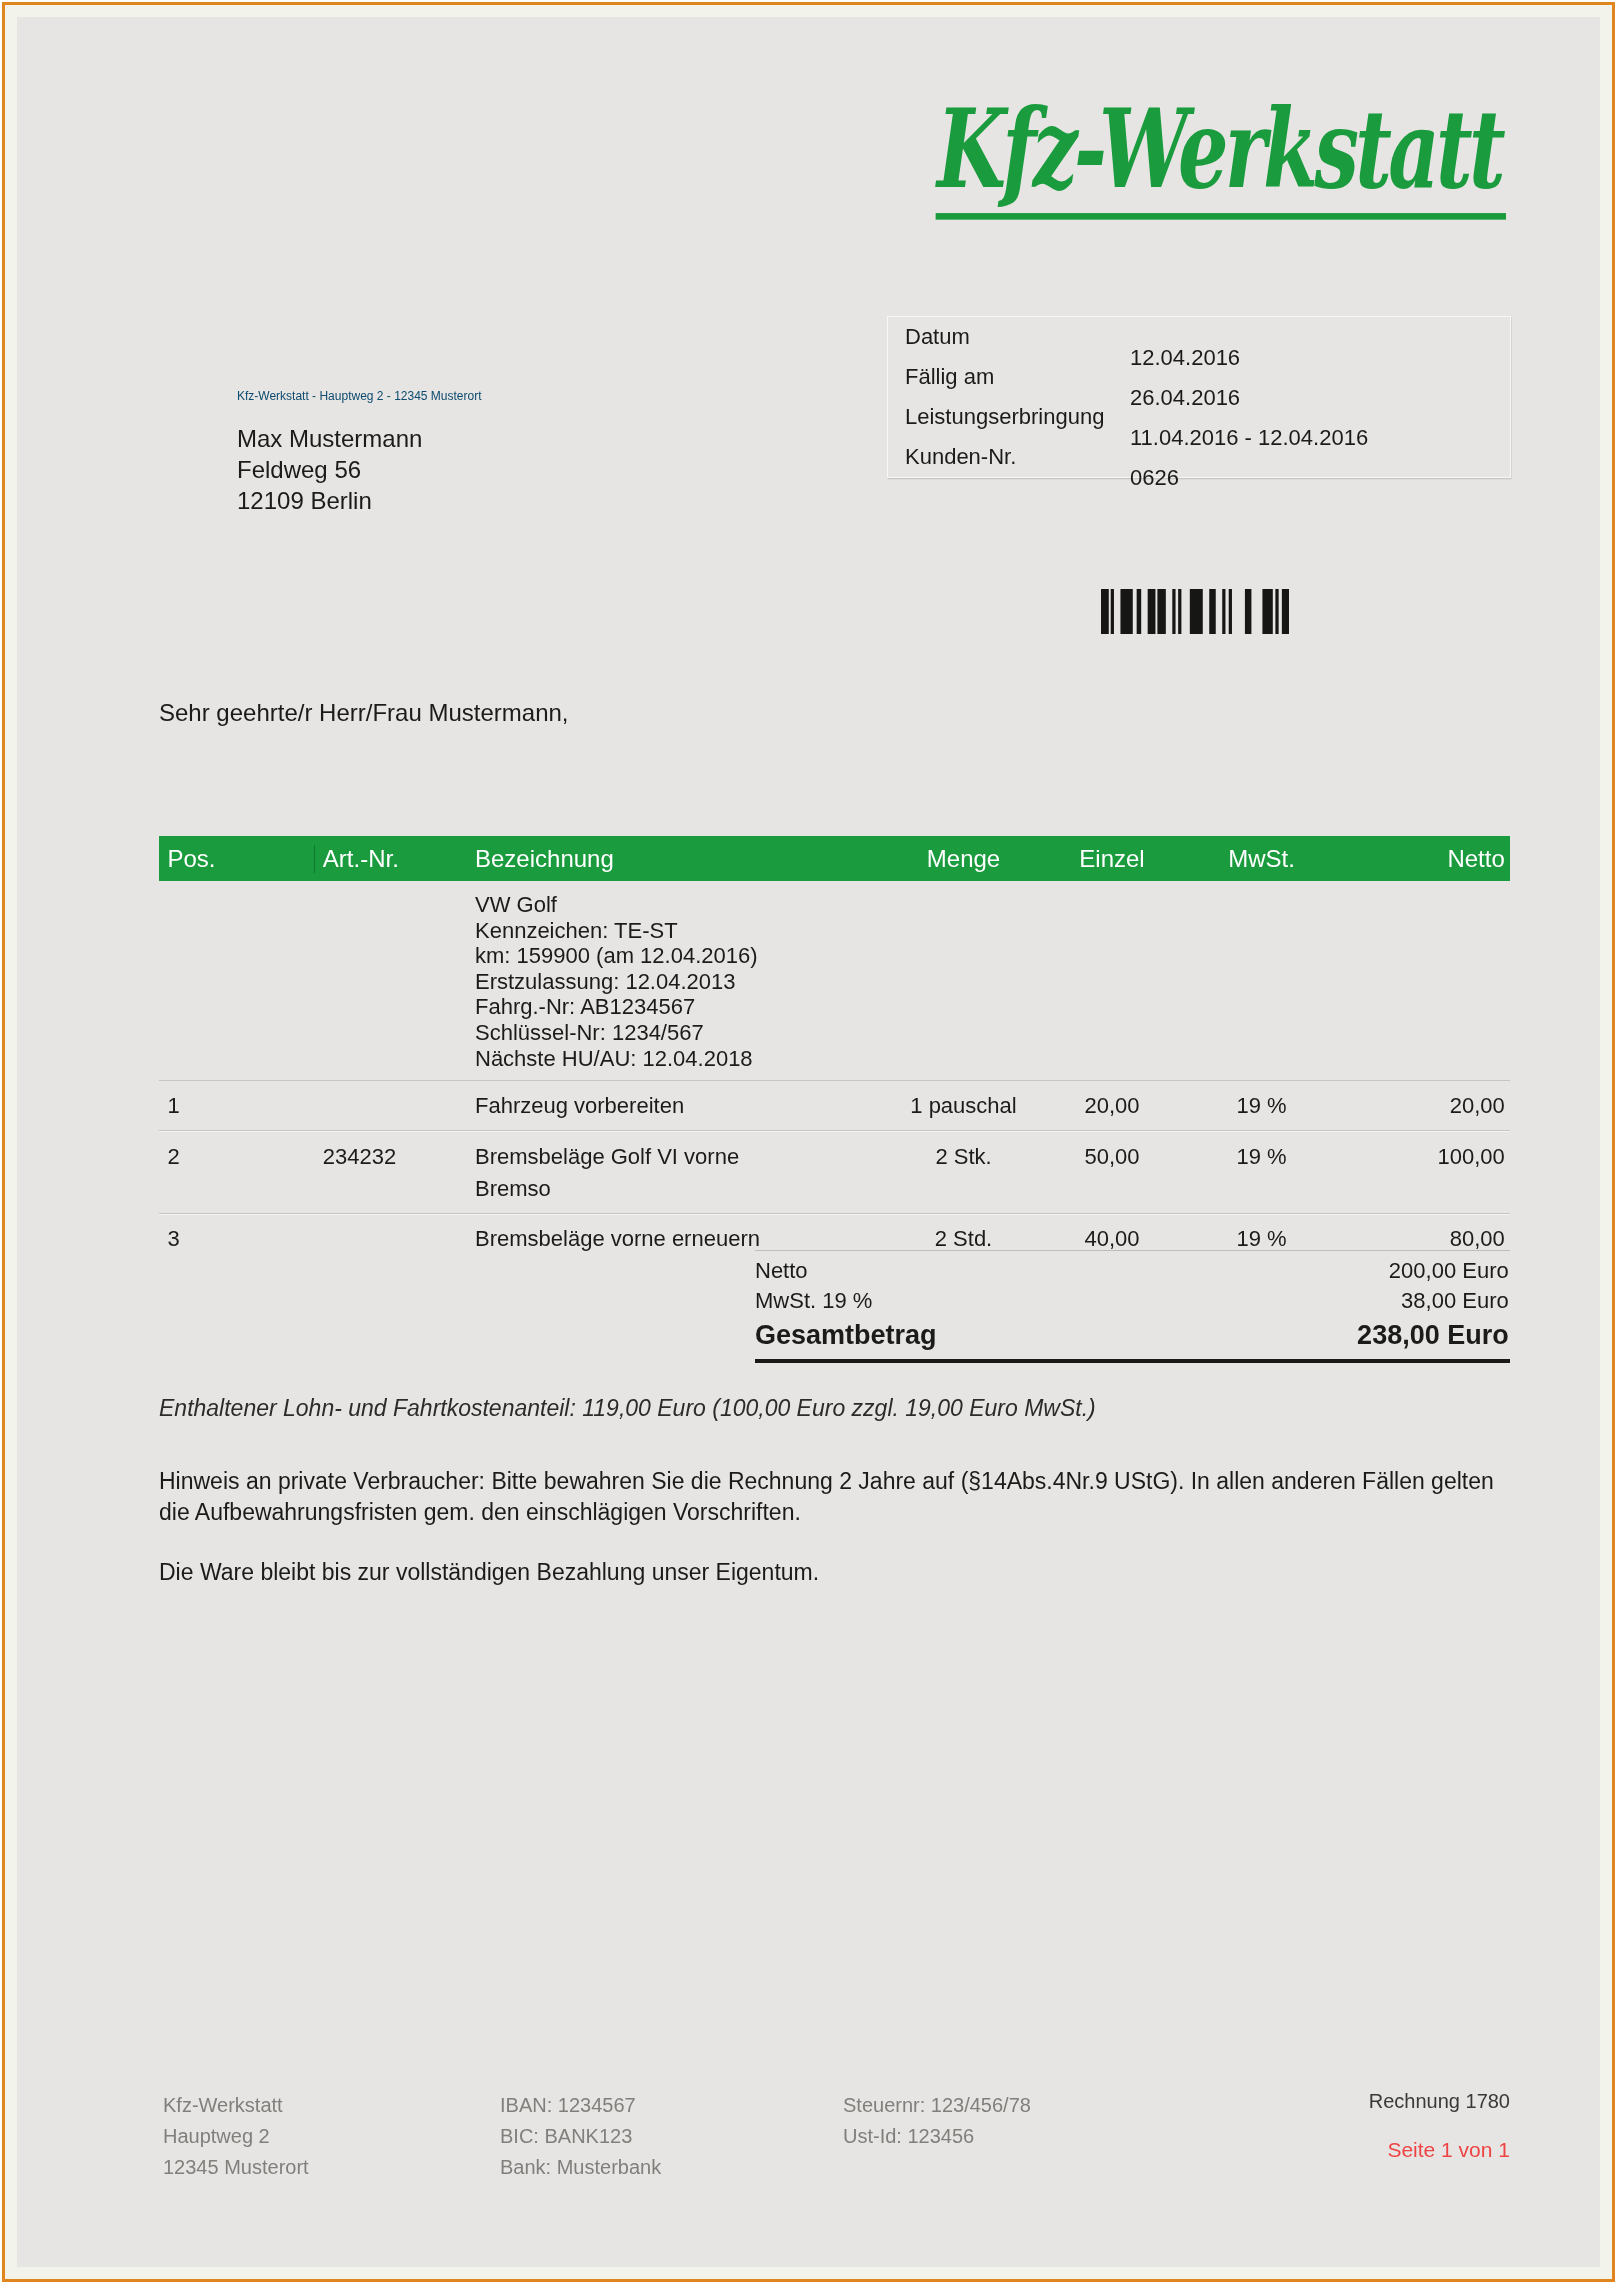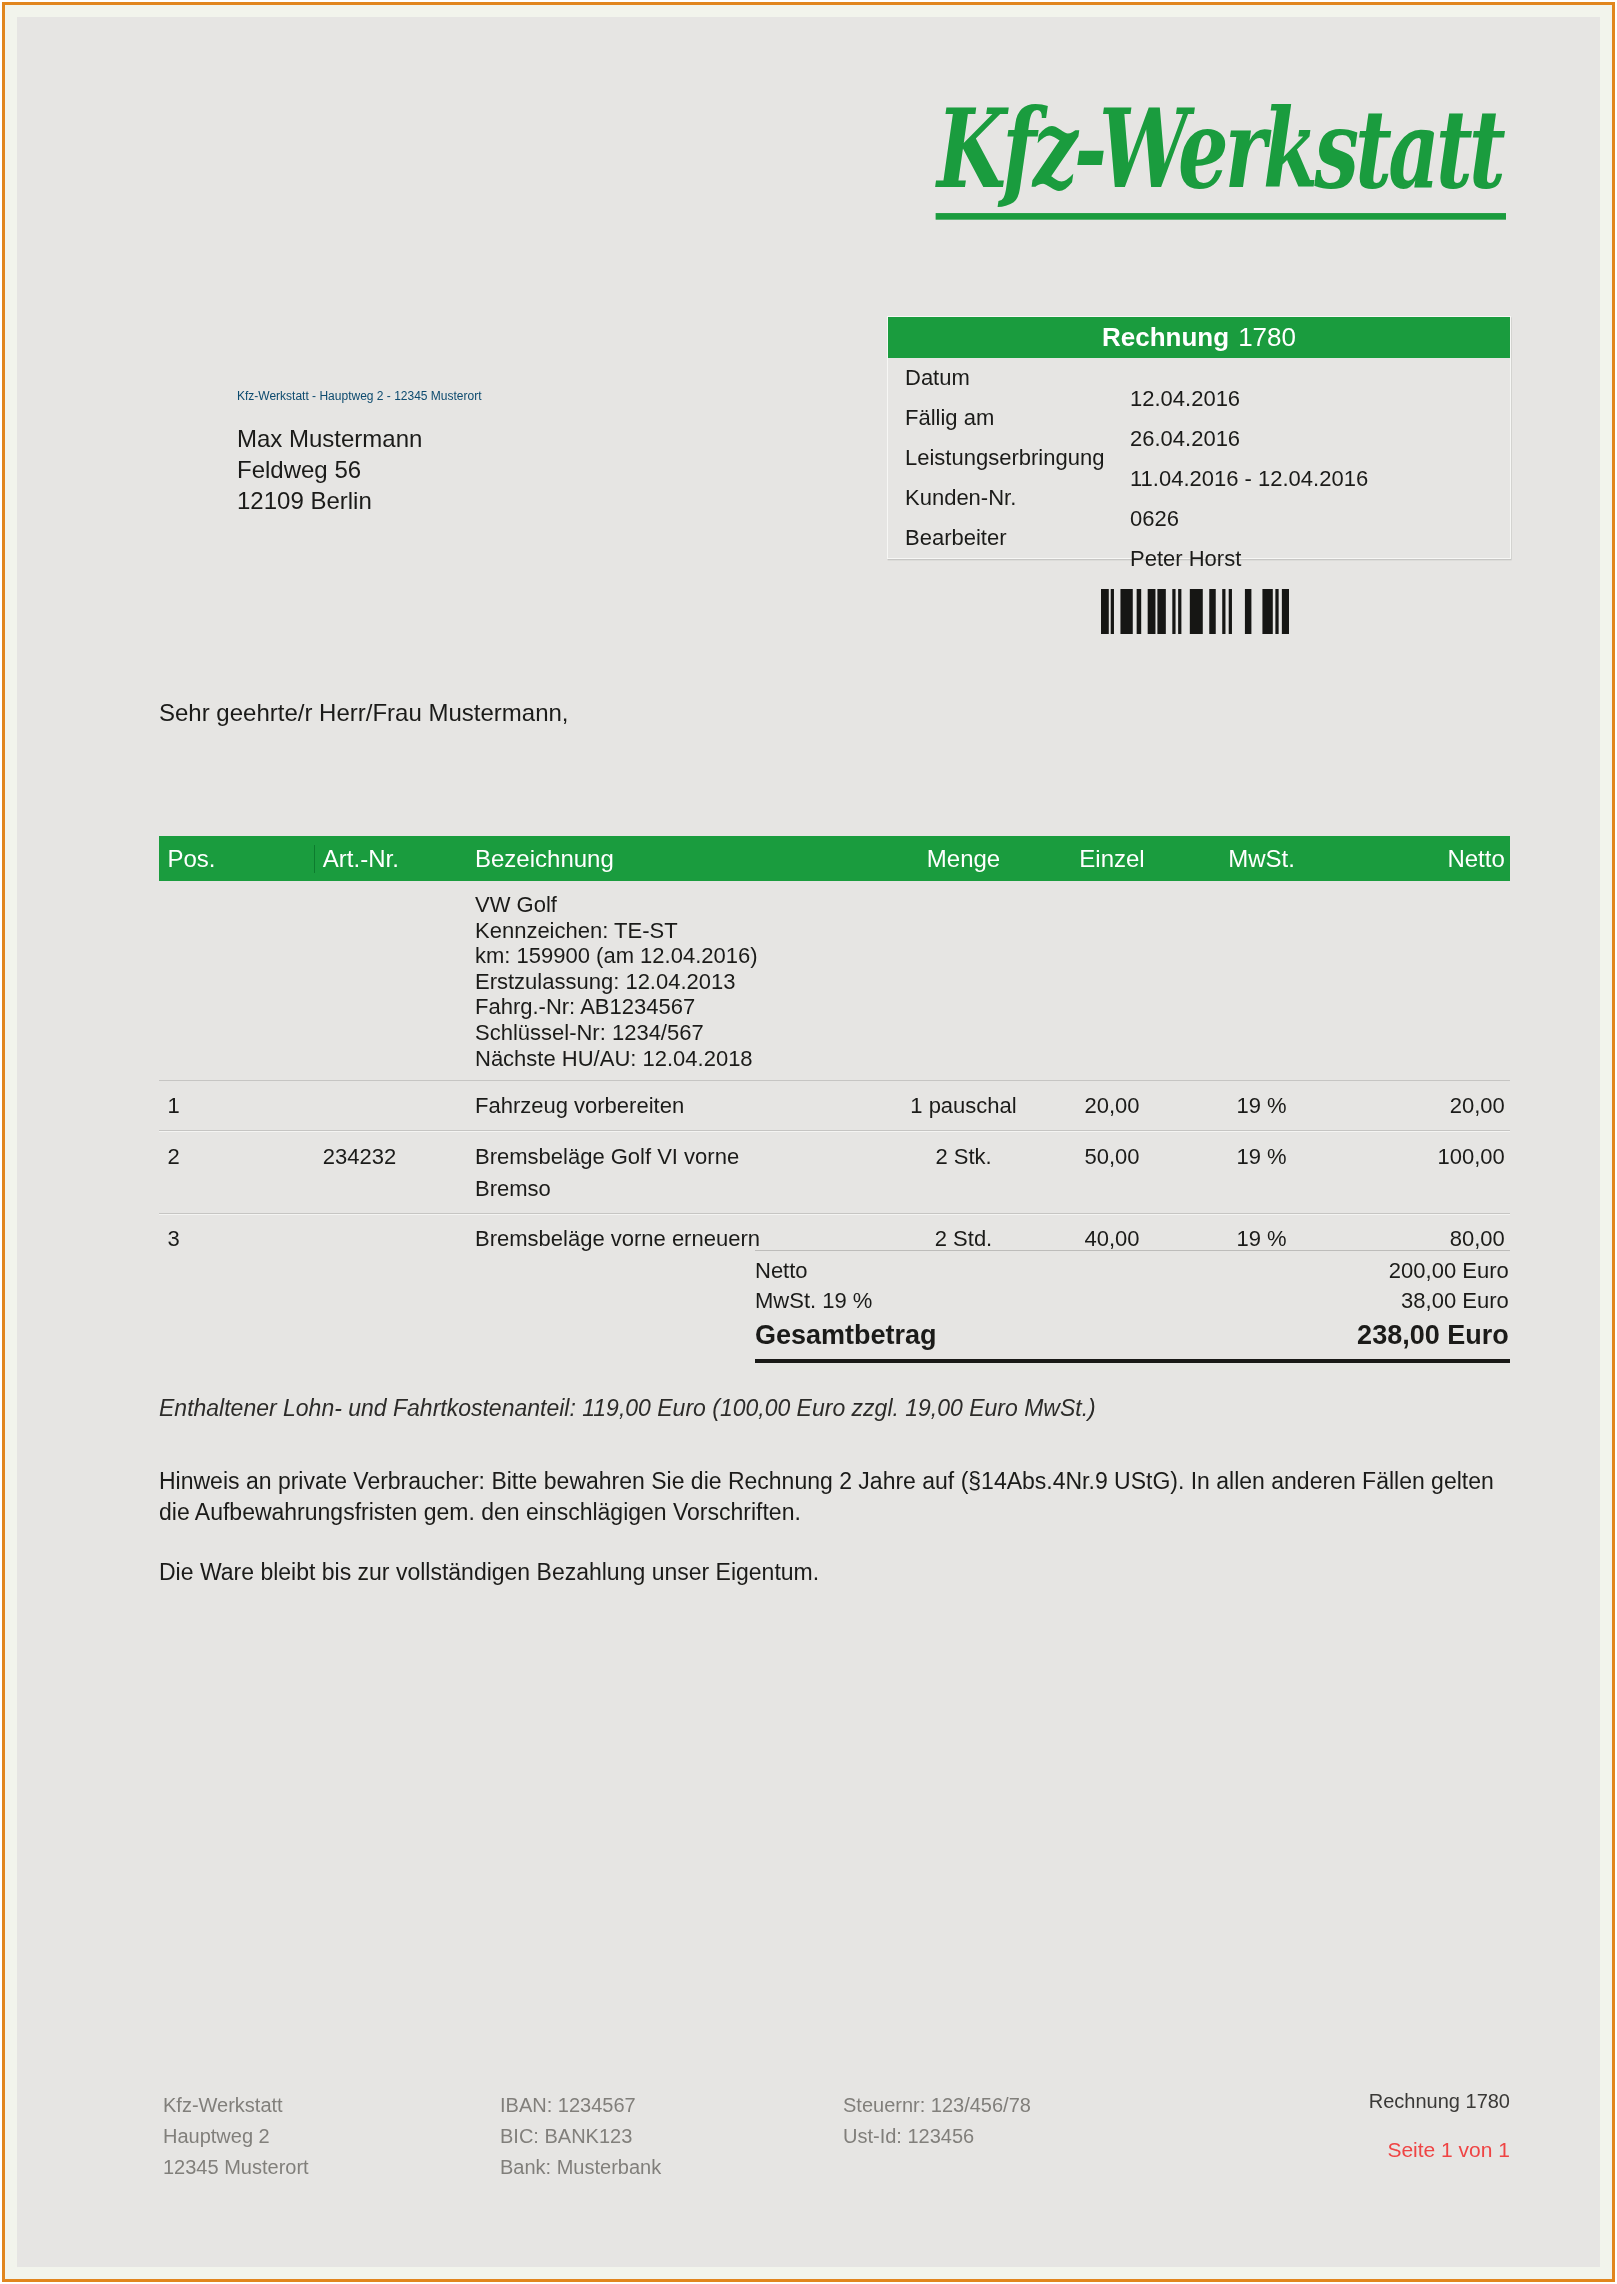--- a/index.html
+++ b/index.html
@@ -87,43 +87,35 @@
 
   <div class="sender">Kfz-Werkstatt - Hauptweg 2 - 12345 Musterort</div>
 
   <div class="recipient">
     <div>Max Mustermann</div>
     <div>Feldweg 56</div>
     <div>12109 Berlin</div>
   </div>
 
   <div class="info-table">
-    <div class="info-head">
-      <b>Rechnung</b>
-      <span>1780</span>
-    </div>
     <div class="info-row">
       <span class="lbl">Datum</span>
       <span class="val">12.04.2016</span>
     </div>
     <div class="info-row">
       <span class="lbl">Fällig am</span>
       <span class="val">26.04.2016</span>
     </div>
     <div class="info-row">
       <span class="lbl">Leistungserbringung</span>
       <span class="val">11.04.2016 - 12.04.2016</span>
     </div>
     <div class="info-row">
       <span class="lbl">Kunden-Nr.</span>
       <span class="val">0626</span>
-    </div>
-    <div class="info-row">
-      <span class="lbl">Bearbeiter</span>
-      <span class="val">Peter Horst</span>
     </div>
   </div>
 
   <div class="barcode">
     <svg viewBox="0 0 290 69" preserveAspectRatio="none">
         <rect x="0" y="0" width="12" height="69"></rect>
         <rect x="15" y="0" width="5" height="69"></rect>
         <rect x="30" y="0" width="19" height="69"></rect>
         <rect x="55" y="0" width="7" height="69"></rect>
         <rect x="72" y="0" width="12" height="69"></rect>

